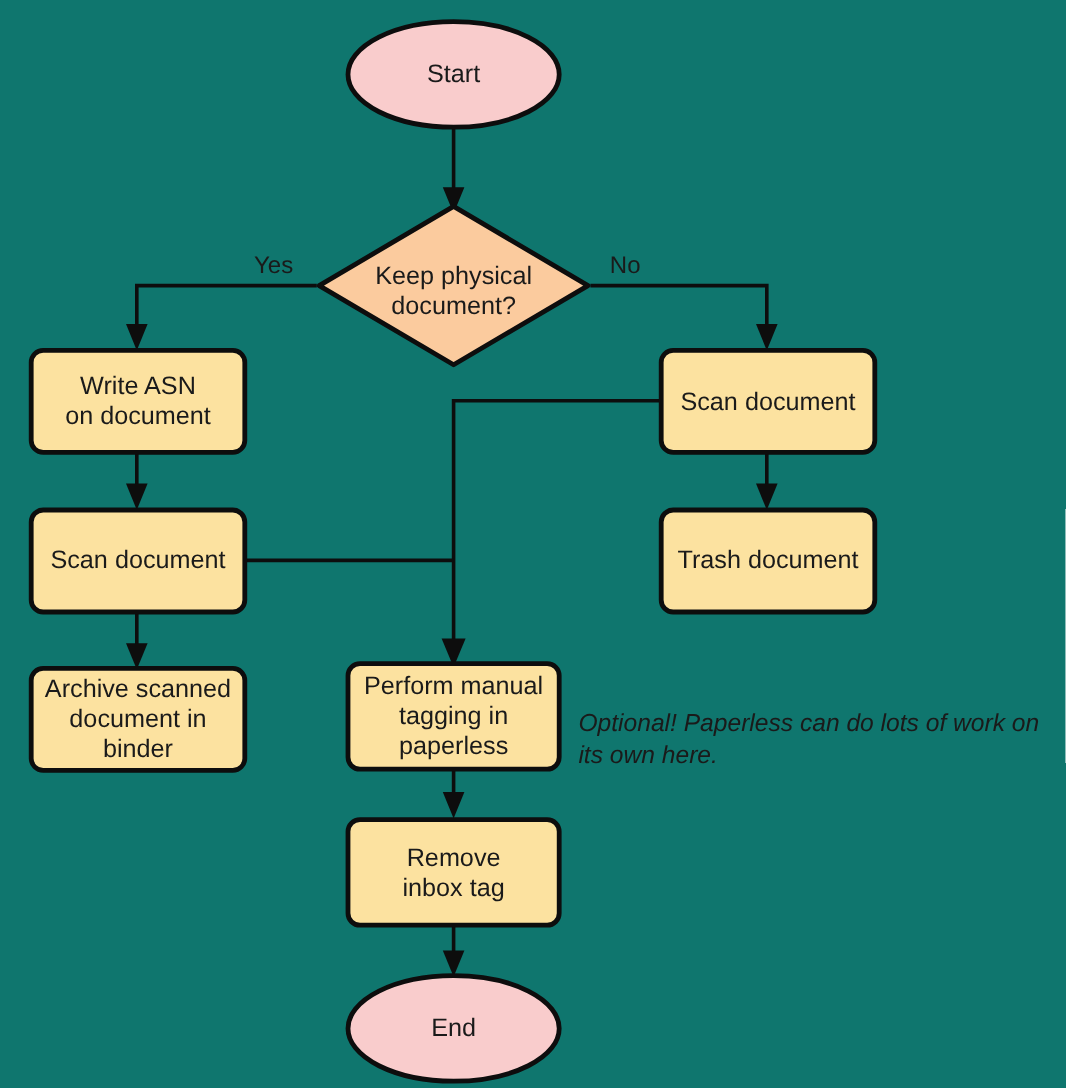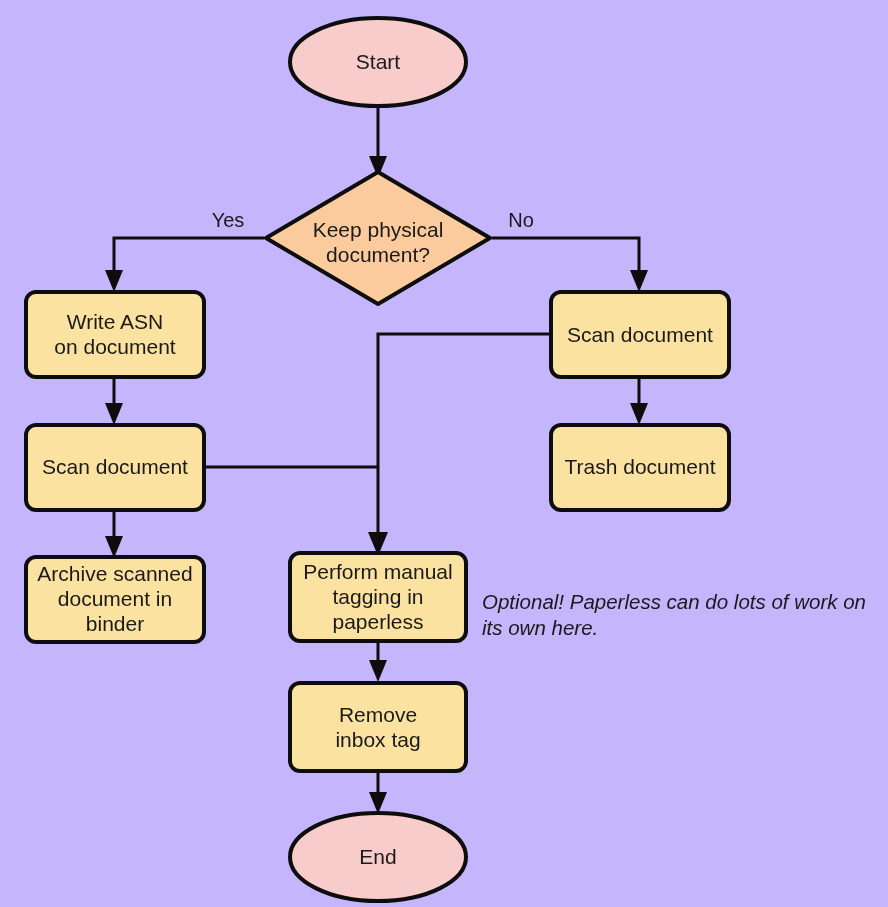--- a/index.html
+++ b/index.html
@@ -11,21 +11,21 @@
   body {
     width: 888px;
     height: 907px;
     font-family: "Liberation Sans", sans-serif;
     overflow: hidden;
   }
   #flowchart-root {
     position: relative;
     width: 888px;
     height: 907px;
-    background: #c4b5fd;
+    background: #0f766e;
   }
   svg#flow-svg {
     display: block;
     width: 888px;
     height: 907px;
   }
   .node-shape {
     stroke: #0d0d0d;
     stroke-width: 4;
     stroke-linejoin: round;

